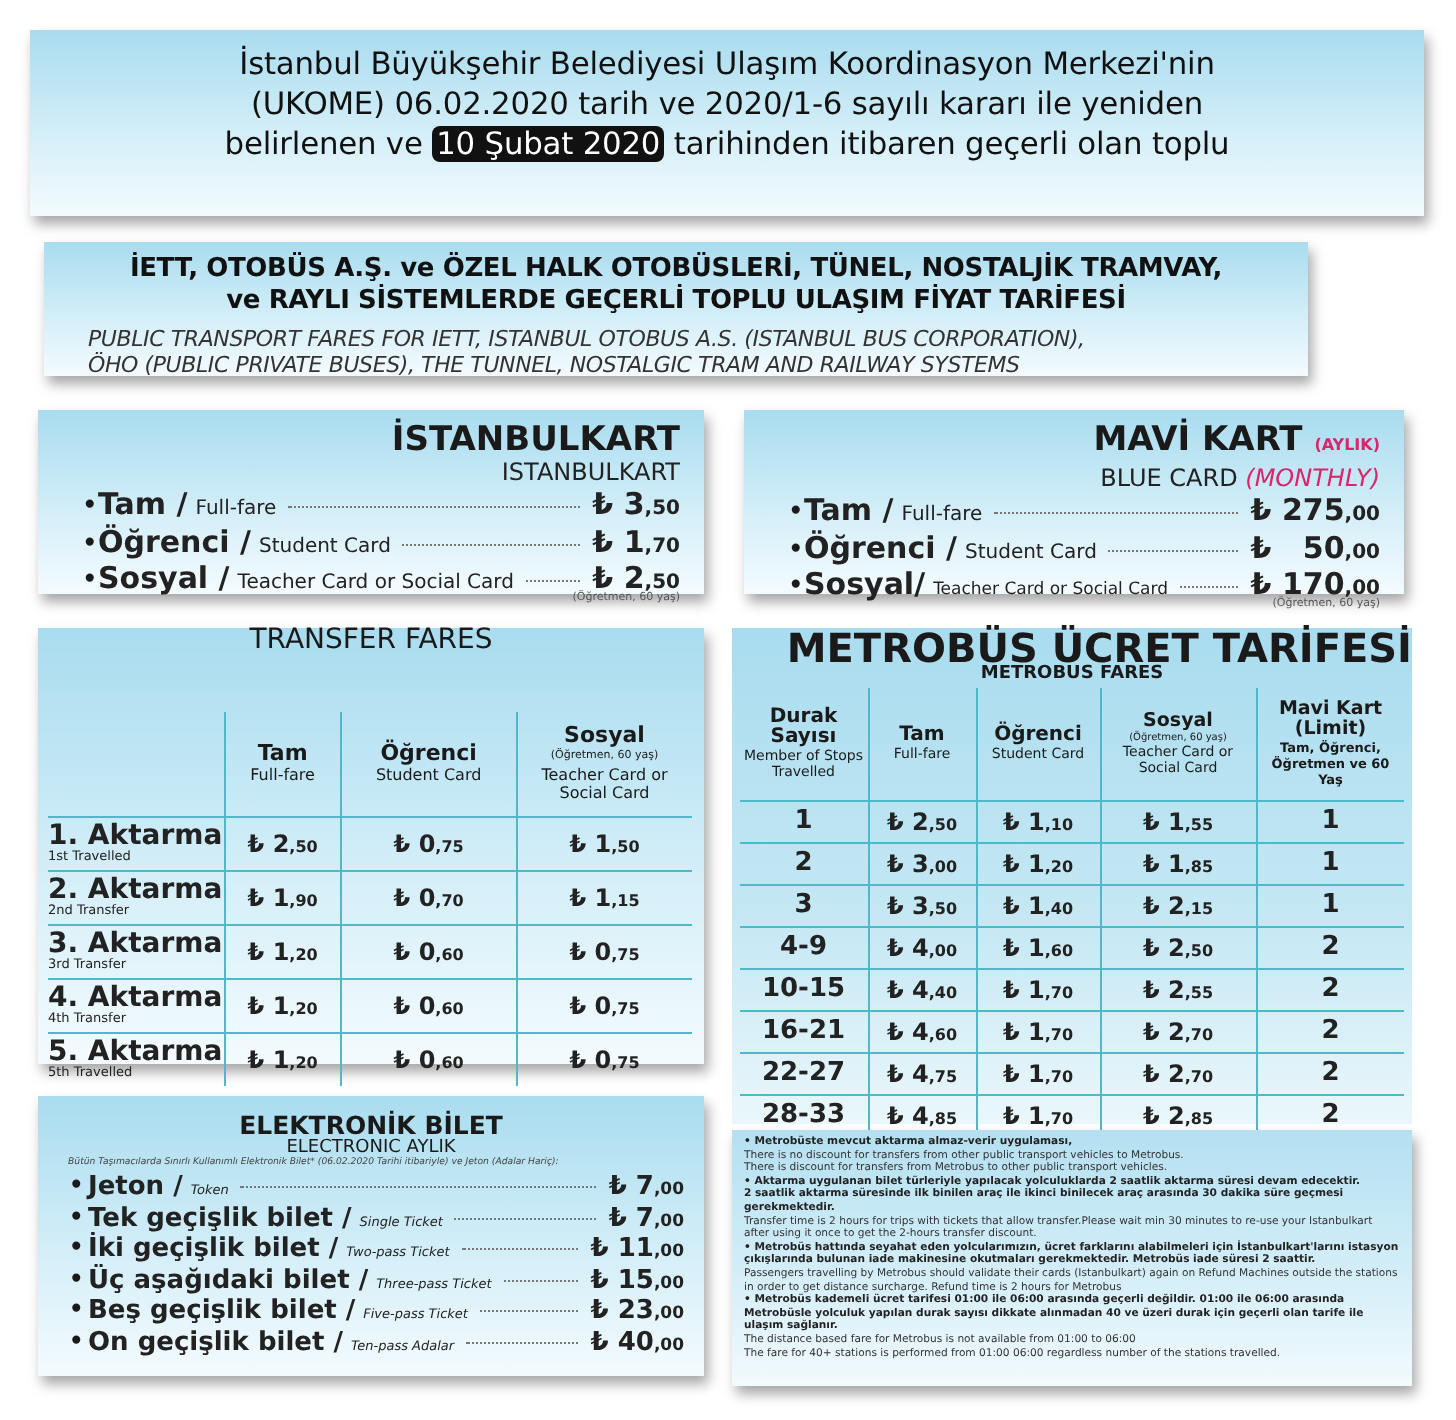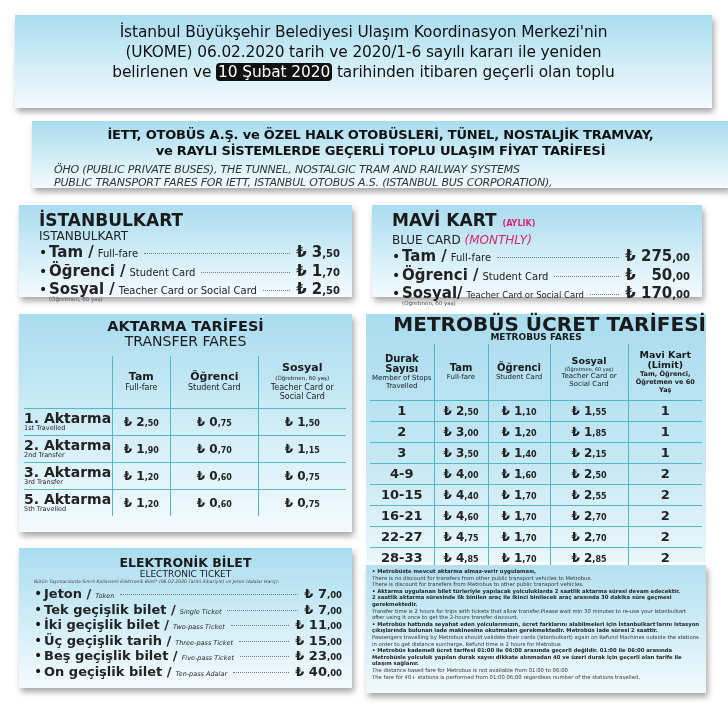--- a/index.html
+++ b/index.html
@@ -11,26 +11,26 @@
     background: linear-gradient(to bottom, #a9dcef 0%, #d3eef8 55%, #f4fbfe 100%);
     box-shadow: 2px 4px 6px rgba(0,0,0,0.35);
   }
 
   
   #hdr { left: 15px; top: 15px; width: 697px; height: 93px; text-align: center; padding-top: 7px; }
   #hdr .line { font-size: 15.4px; line-height: 20px; letter-spacing: -0.1px; color: #111; }
   #hdr .hl { background: #111; color: #fff; border-radius: 4px; padding: 0 2px; }
 
   
-  #sub { left: 32px; top: 121px; width: 697px; height: 67px; padding: 6px 0 0 0; }
+  #sub { left: 22px; top: 121px; width: 632px; height: 67px; padding: 6px 0 0 0; }
   #sub .t { font-weight: bold; font-size: 13px; line-height: 16px; text-align: center; color: #111; letter-spacing: -0.2px; }
   #sub .en { font-style: italic; font-size: 11px; line-height: 13px; color: #333; padding-left: 22px; letter-spacing: -0.2px; }
 
   
-  .card { padding: 6px 12px 0 20px; }
+  .card { padding: 6px 12px 0 20px; text-align: right; }
   .card .ttl { font-weight: bold; font-size: 17px; line-height: 18px; color: #1a1a1a; }
   .card .ttl small { font-size: 8px; color: #d8256b; font-weight: bold; }
   .card .sttl { font-size: 12px; color: #222; line-height: 14px; }
   .card .sttl em { color: #d8256b; font-style: italic; }
   .row { display: flex; align-items: baseline; height: 18.5px; }
   .row .bul { font-size: 14px; width: 10px; }
   .row .tr { font-size: 15px; font-weight: bold; color: #222; white-space: nowrap; }
   .row .en { font-size: 10px; color: #222; margin-left: 4px; white-space: nowrap; }
   .row .dots { flex: 1; border-bottom: 1px dotted #777; margin: 0 6px; transform: translateY(-3px); }
   .row .price { font-size: 15px; font-weight: bold; white-space: nowrap; color: #222; }
@@ -100,22 +100,22 @@
 <div class="box" id="hdr">
   <div class="line">İstanbul Büyükşehir Belediyesi Ulaşım Koordinasyon Merkezi'nin</div>
   <div class="line">(UKOME) 06.02.2020 tarih ve 2020/1-6 sayılı kararı ile yeniden</div>
   <div class="line"><span>belirlenen ve </span><span class="hl">10 Şubat 2020</span><span> tarihinden itibaren geçerli olan toplu</span></div>
 </div>
 
 <div class="box" id="sub">
   <div class="t">İETT, OTOBÜS A.Ş. ve ÖZEL HALK OTOBÜSLERİ, TÜNEL, NOSTALJİK TRAMVAY,</div>
   <div class="t">ve RAYLI SİSTEMLERDE GEÇERLİ TOPLU ULAŞIM FİYAT TARİFESİ</div>
   <div style="height:4px"></div>
+  <div class="en">PUBLIC TRANSPORT FARES FOR IETT, ISTANBUL OTOBUS A.S. (ISTANBUL BUS CORPORATION),</div>
   <div class="en">ÖHO (PUBLIC PRIVATE BUSES), THE TUNNEL, NOSTALGIC TRAM  AND RAILWAY SYSTEMS</div>
-  <div class="en">PUBLIC TRANSPORT FARES FOR IETT, ISTANBUL OTOBUS A.S. (ISTANBUL BUS CORPORATION),</div>
 </div>
 
 <div class="box card" id="ist">
   <div class="ttl">İSTANBULKART</div>
   <div class="sttl">ISTANBULKART</div>
   <div class="row">
       <span class="bul">•</span>
       <span class="tr">Tam /</span>
       <span class="en">Full-fare</span>
       <span class="dots"></span>
@@ -159,21 +159,20 @@
       <span class="bul">•</span>
       <span class="tr">Sosyal/</span>
       <span class="en" style="font-size:8.5px">Teacher Card or Social Card</span>
       <span class="dots"></span>
       <span class="price"><span>₺</span> <span>170</span><span class="dec">,00</span></span>
     </div>
   <div class="note">(Öğretmen, 60 yaş)</div>
 </div>
 
 <div class="box" id="akt">
-  <div class="ttl">AKTARMA TARİFESİ</div>
   <div class="sttl">TRANSFER FARES</div>
   <table>
     <tbody>
         <tr>
       <th style="width:88px"></th>
       <th><b>Tam</b><span>Full-fare</span></th>
       <th><b>Öğrenci</b><span>Student Card</span></th>
       <th style="width:88px"><b>Sosyal</b><span style="font-size:5.5px;display:block">(Öğretmen, 60 yaş)</span><span>Teacher Card or Social Card</span></th>
     </tr>
     <tr>
@@ -183,20 +182,26 @@
       <td><span>₺</span> <span>1</span><span class="dec">,50</span></td>
     </tr>
     <tr>
       <td class="lbl"><span>2. Aktarma</span><small>2nd Transfer</small></td>
       <td><span>₺</span> <span>1</span><span class="dec">,90</span></td>
       <td><span>₺</span> <span>0</span><span class="dec">,70</span></td>
       <td><span>₺</span> <span>1</span><span class="dec">,15</span></td>
     </tr>
     <tr>
       <td class="lbl"><span>3. Aktarma</span><small>3rd Transfer</small></td>
+      <td><span>₺</span> <span>1</span><span class="dec">,20</span></td>
+      <td><span>₺</span> <span>0</span><span class="dec">,60</span></td>
+      <td><span>₺</span> <span>0</span><span class="dec">,75</span></td>
+    </tr>
+    <tr>
+      <td class="lbl"><span>4. Aktarma</span><small>4th Transfer</small></td>
       <td><span>₺</span> <span>1</span><span class="dec">,20</span></td>
       <td><span>₺</span> <span>0</span><span class="dec">,60</span></td>
       <td><span>₺</span> <span>0</span><span class="dec">,75</span></td>
     </tr>
     <tr>
       <td class="lbl"><span>5. Aktarma</span><small>5th Travelled</small></td>
       <td><span>₺</span> <span>1</span><span class="dec">,20</span></td>
       <td><span>₺</span> <span>0</span><span class="dec">,60</span></td>
       <td><span>₺</span> <span>0</span><span class="dec">,75</span></td>
     </tr>
@@ -278,21 +283,21 @@
           <td><span>₺</span> <span>1</span><span class="dec">,70</span></td>
           <td><span>₺</span> <span>2</span><span class="dec">,85</span></td>
           <td class="st">2</td>
         </tr>
   </tbody>
     </table>
 </div>
 
 <div class="box" id="ele">
   <div class="ttl">ELEKTRONİK BİLET</div>
-  <div class="sttl">ELECTRONIC TICKET</div>
+  <div class="sttl">ELECTRONIC AYLIK</div>
   <div class="tiny">Bütün Taşımacılarda Sınırlı Kullanımlı Elektronik Bilet* (06.02.2020 Tarihi itibariyle) ve Jeton (Adalar Hariç):</div>
   <div class="list">
     <div class="row">
         <span class="bul">•</span>
         <span class="tr">Jeton /</span>
         <span class="en">Token</span>
         <span class="dots"></span>
         <span class="price"><span>₺</span> <span>7</span><span class="dec">,00</span></span>
       </div>
     <div class="row">
@@ -304,21 +309,21 @@
       </div>
     <div class="row">
         <span class="bul">•</span>
         <span class="tr">İki geçişlik bilet /</span>
         <span class="en">Two-pass Ticket</span>
         <span class="dots"></span>
         <span class="price"><span>₺</span> <span>11</span><span class="dec">,00</span></span>
       </div>
     <div class="row">
         <span class="bul">•</span>
-        <span class="tr">Üç geçişlik tarih /</span>
+        <span class="tr">Üç aşağıdaki bilet /</span>
         <span class="en">Three-pass Ticket</span>
         <span class="dots"></span>
         <span class="price"><span>₺</span> <span>15</span><span class="dec">,00</span></span>
       </div>
     <div class="row">
         <span class="bul">•</span>
         <span class="tr">Beş geçişlik bilet /</span>
         <span class="en">Five-pass Ticket</span>
         <span class="dots"></span>
         <span class="price"><span>₺</span> <span>23</span><span class="dec">,00</span></span>

